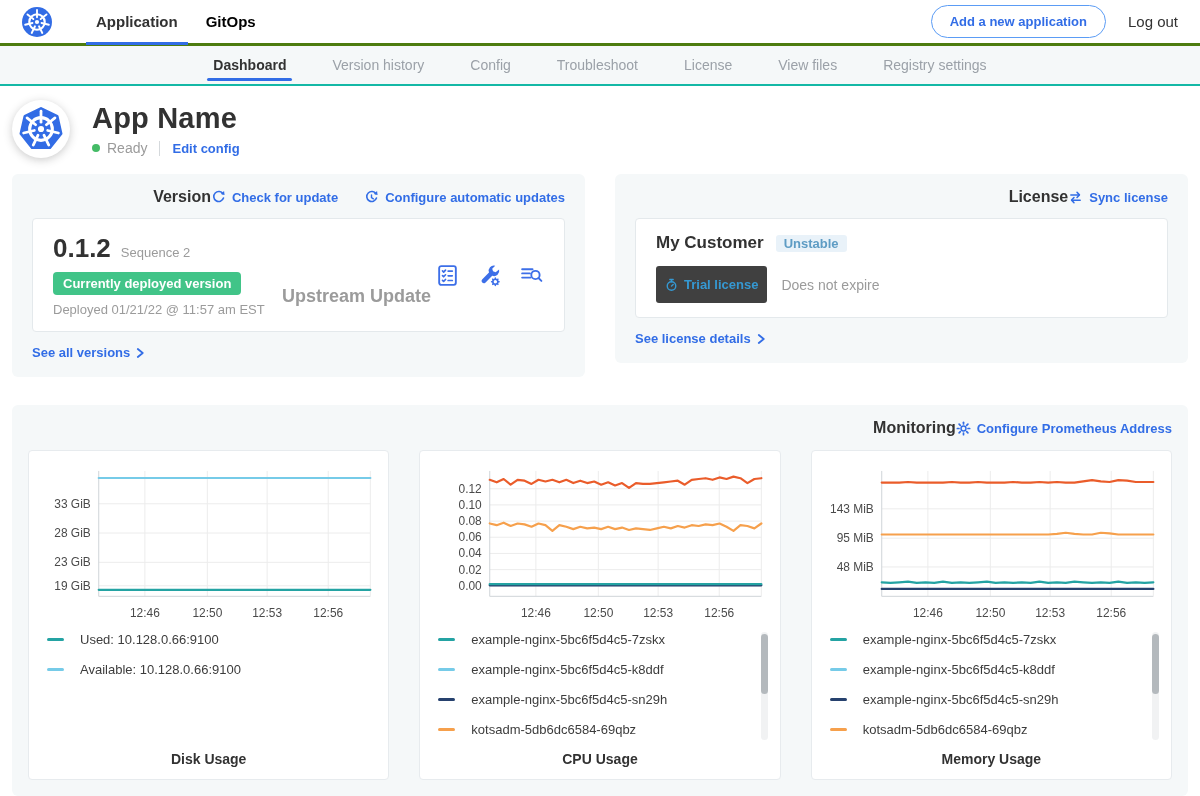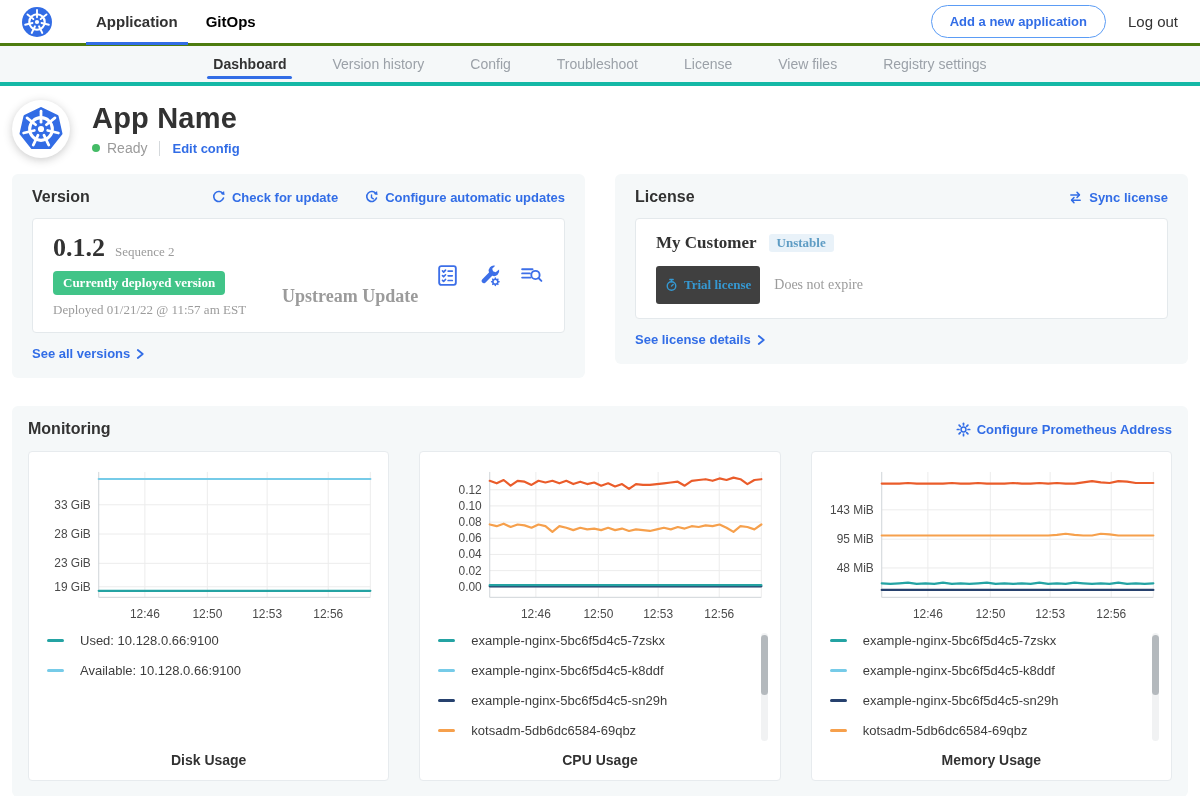--- a/index.html
+++ b/index.html
@@ -16,21 +16,21 @@
   .topnav-tab.active { color: #323232; }
   .topnav-tab.active::after { content: ""; position: absolute; left: 4px; right: 4px;
     bottom: 0; height: 3px; background: #326de6; }
   .topnav-right { margin-left: auto; display: flex; align-items: center; gap: 22px; }
   .add-app-btn { border: 1px solid #5b9cf5; border-radius: 17px; background: #fff;
     color: #326de6; font-weight: 700; font-size: 13px; padding: 8px 18px; cursor: pointer;
     font-family: inherit; }
   .logout { font-size: 15px; color: #323232; cursor: pointer; }
 
   
-  .subnav { height: 40px; background: #f5f8f9; border-bottom: 4px solid #14b8a6;
+  .subnav { height: 40px; background: #f5f8f9; border-bottom: 2px solid #14b8a6;
     display: flex; justify-content: center; align-items: stretch; gap: 46px; }
   .subnav-tab { position: relative; display: flex; align-items: center; font-size: 14px;
     color: #9ba1a8; cursor: pointer; }
   .subnav-tab.active { color: #323232; font-weight: 700; }
   .subnav-tab.active::after { content: ""; position: absolute; left: -6px; right: -6px;
     bottom: 3px; height: 3px; border-radius: 2px; background: #326de6; }
 
   
   .app-header { display: flex; align-items: center; padding: 14px 12px 16px 12px; }
   .app-logo { width: 58px; height: 58px; border-radius: 50%; background: #fff;
@@ -40,27 +40,27 @@
   .app-title { font-size: 29px; font-weight: 700; letter-spacing: .2px; }
   .status-row { display: flex; align-items: center; margin-top: 5px; }
   .status-dot { width: 8px; height: 8px; border-radius: 50%; background: #44bb66; margin-right: 7px; }
   .status-text { font-size: 14px; color: #9b9b9b; }
   .status-divider { width: 1px; height: 15px; background: #d5d9dc; margin: 0 12px; }
   .edit-config { font-size: 13px; font-weight: 700; color: #326de6; }
 
   
   .cards-row { display: flex; gap: 30px; padding: 0 12px; align-items: flex-start; }
   .panel { flex: 1 1 0; background: #f5f8f9; border-radius: 6px; padding: 14px 20px 16px 20px; }
-  .panel-header { display: flex; align-items: center; justify-content: space-between; margin-bottom: 12px; }
+  .panel-header { display: flex; align-items: center; justify-content: flex-end; margin-bottom: 12px; }
   .panel-title { font-size: 16px; font-weight: 700; }
   .panel-links { display: flex; align-items: center; gap: 26px; }
   .blue-link { display: inline-flex; align-items: center; gap: 6px; font-size: 13px;
     font-weight: 700; color: #326de6; }
   .blue-link svg { flex: 0 0 auto; }
-  .inner-card { background: #fff; border: 1px solid #e4e9ec; border-radius: 4px; padding: 14px 20px; font-family: Liberation Serif, serif; }
+  .inner-card { background: #fff; border: 1px solid #e4e9ec; border-radius: 4px; padding: 14px 20px; }
 
   
   .version-inner { display: flex; align-items: center; }
   .version-left { flex: 0 0 auto; min-width: 215px; }
   .version-line1 { display: flex; align-items: baseline; gap: 10px; }
   .version-number { font-size: 26px; font-weight: 800; }
   .sequence { font-size: 13px; color: #9b9b9b; }
   .deployed-badge { display: inline-block; margin: 8px 0 7px 0; background: #41c488; color: #fff;
     font-size: 13px; font-weight: 700; padding: 4px 10px; border-radius: 4px; }
   .deployed-at { font-size: 13px; color: #9b9b9b; }

